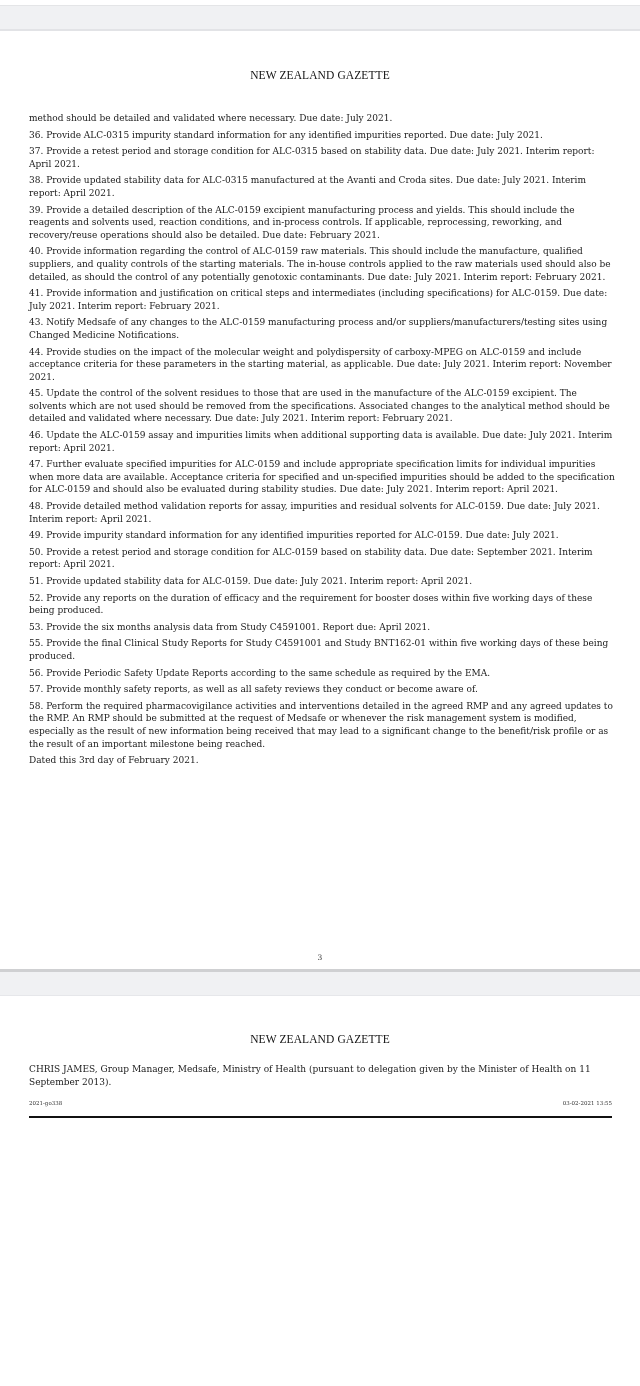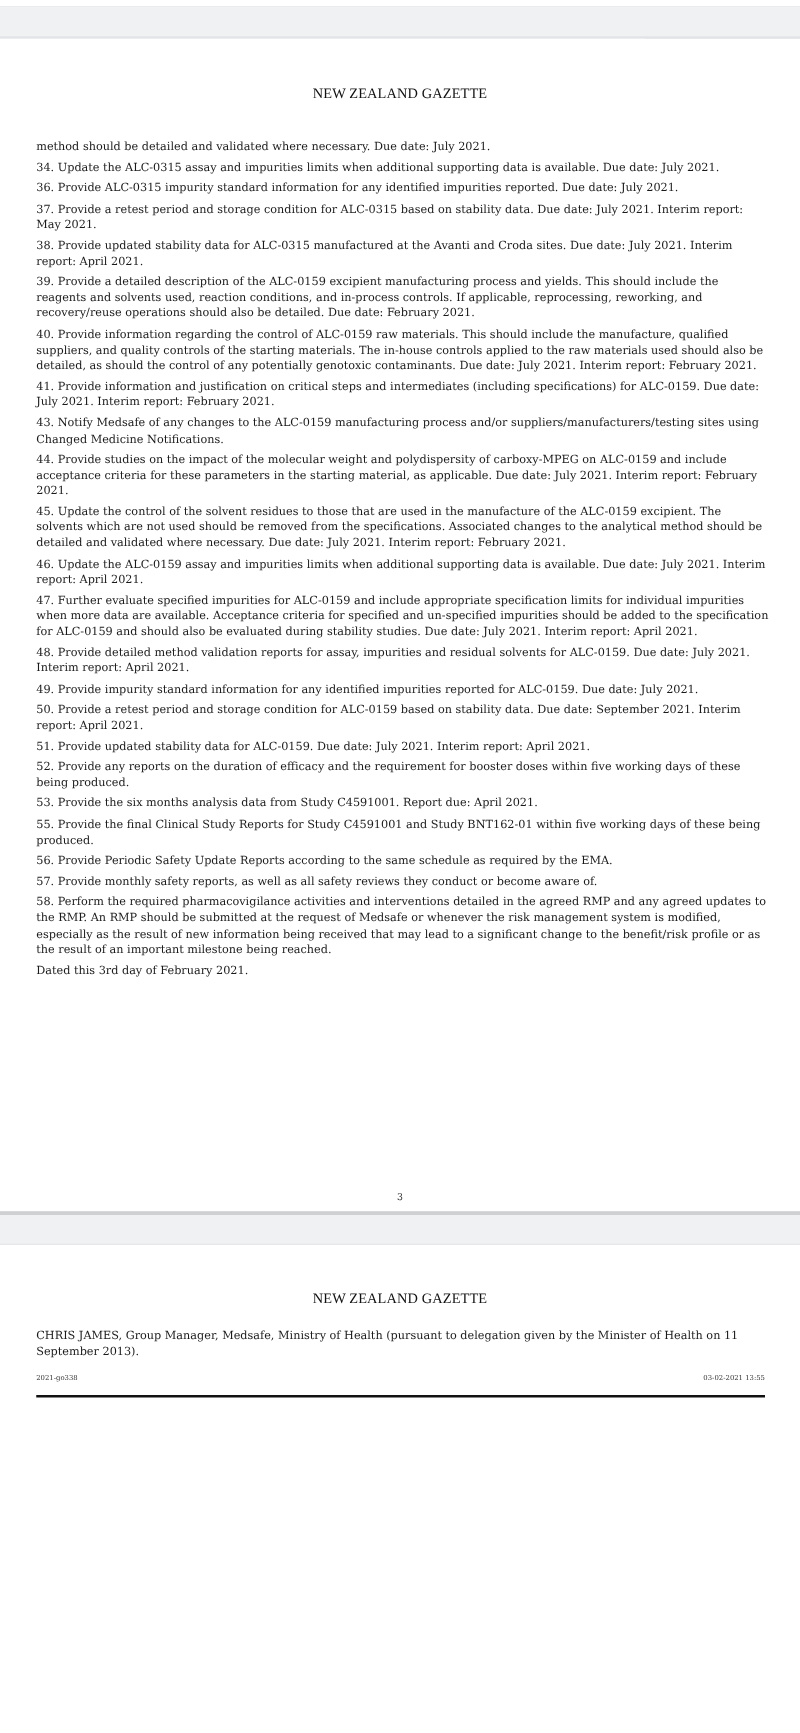--- a/index.html
+++ b/index.html
@@ -57,29 +57,28 @@
 </head>
 <body>
 
 <div class="top-strip"></div>
 <div class="gap g1"></div>
 
 <div class="page p1">
   <div class="gazette-title">NEW ZEALAND GAZETTE</div>
   <div class="content" id="p1-content">
       <p class="para">method should be detailed and validated where necessary. Due date: July 2021.</p>
-      <p class="para">34. Update the ALC-0315 assay and impurities limits when additional supporting data is available. Due date: July 2021.</p>
       <p class="para">36. Provide ALC-0315 impurity standard information for any identified impurities reported. Due date: July 2021.</p>
-      <p class="para">37. Provide a retest period and storage condition for ALC-0315 based on stability data. Due date: July 2021. Interim report: May 2021.</p>
+      <p class="para">37. Provide a retest period and storage condition for ALC-0315 based on stability data. Due date: July 2021. Interim report: April 2021.</p>
       <p class="para">38. Provide updated stability data for ALC-0315 manufactured at the Avanti and Croda sites. Due date: July 2021. Interim report: April 2021.</p>
       <p class="para">39. Provide a detailed description of the ALC-0159 excipient manufacturing process and yields. This should include the reagents and solvents used, reaction conditions, and in-process controls. If applicable, reprocessing, reworking, and recovery/reuse operations should also be detailed. Due date: February 2021.</p>
       <p class="para">40. Provide information regarding the control of ALC-0159 raw materials. This should include the manufacture, qualified suppliers, and quality controls of the starting materials. The in-house controls applied to the raw materials used should also be detailed, as should the control of any potentially genotoxic contaminants. Due date: July 2021. Interim report: February 2021.</p>
       <p class="para">41. Provide information and justification on critical steps and intermediates (including specifications) for ALC-0159. Due date: July 2021. Interim report: February 2021.</p>
       <p class="para">43. Notify Medsafe of any changes to the ALC-0159 manufacturing process and/or suppliers/manufacturers/testing sites using Changed Medicine Notifications.</p>
-      <p class="para">44. Provide studies on the impact of the molecular weight and polydispersity of carboxy-MPEG on ALC-0159 and include acceptance criteria for these parameters in the starting material, as applicable. Due date: July 2021. Interim report: February 2021.</p>
+      <p class="para">44. Provide studies on the impact of the molecular weight and polydispersity of carboxy-MPEG on ALC-0159 and include acceptance criteria for these parameters in the starting material, as applicable. Due date: July 2021. Interim report: November 2021.</p>
       <p class="para">45. Update the control of the solvent residues to those that are used in the manufacture of the ALC-0159 excipient. The solvents which are not used should be removed from the specifications. Associated changes to the analytical method should be detailed and validated where necessary. Due date: July 2021. Interim report: February 2021.</p>
       <p class="para">46. Update the ALC-0159 assay and impurities limits when additional supporting data is available. Due date: July 2021. Interim report: April 2021.</p>
       <p class="para">47. Further evaluate specified impurities for ALC-0159 and include appropriate specification limits for individual impurities when more data are available. Acceptance criteria for specified and un-specified impurities should be added to the specification for ALC-0159 and should also be evaluated during stability studies. Due date: July 2021. Interim report: April 2021.</p>
       <p class="para">48. Provide detailed method validation reports for assay, impurities and residual solvents for ALC-0159. Due date: July 2021. Interim report: April 2021.</p>
       <p class="para">49. Provide impurity standard information for any identified impurities reported for ALC-0159. Due date: July 2021.</p>
       <p class="para">50. Provide a retest period and storage condition for ALC-0159 based on stability data. Due date: September 2021. Interim report: April 2021.</p>
       <p class="para">51. Provide updated stability data for ALC-0159. Due date: July 2021. Interim report: April 2021.</p>
       <p class="para">52. Provide any reports on the duration of efficacy and the requirement for booster doses within five working days of these being produced.</p>
       <p class="para">53. Provide the six months analysis data from Study C4591001. Report due: April 2021.</p>
       <p class="para">55. Provide the final Clinical Study Reports for Study C4591001 and Study BNT162-01 within five working days of these being produced.</p>

